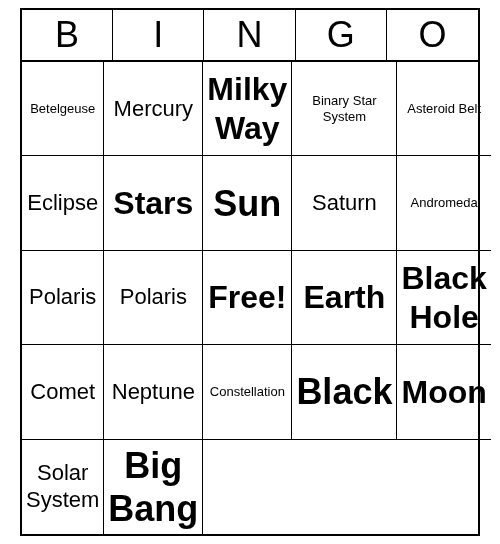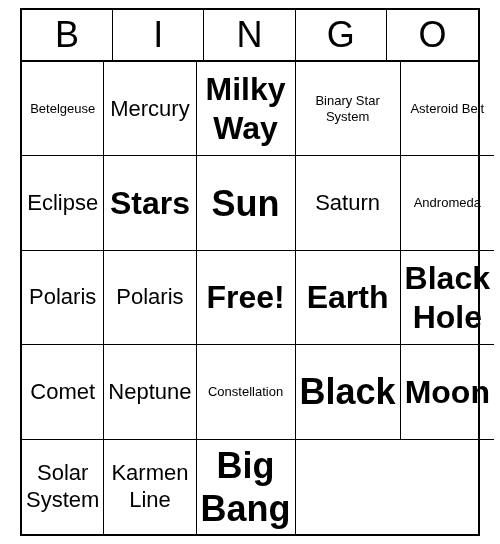--- a/index.html
+++ b/index.html
@@ -159,19 +159,16 @@
       <div class="bingo-cell">
         <span class="size-xlarge">Black</span>
       </div>
       <div class="bingo-cell">
         <span class="size-large">Moon</span>
       </div>
       <div class="bingo-cell">
         <span class="size-medium">Solar System</span>
       </div>
       <div class="bingo-cell">
-        <span class="size-medium">Karmen Line</span>
-      </div>
-      <div class="bingo-cell">
         <span class="size-xlarge">Big Bang</span>
       </div>
     </div>
 </div>
 
 </body></html>

